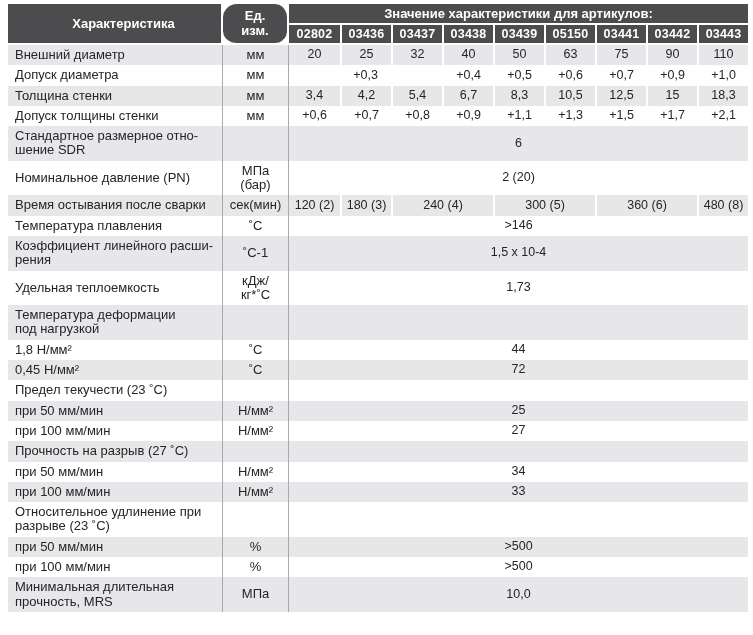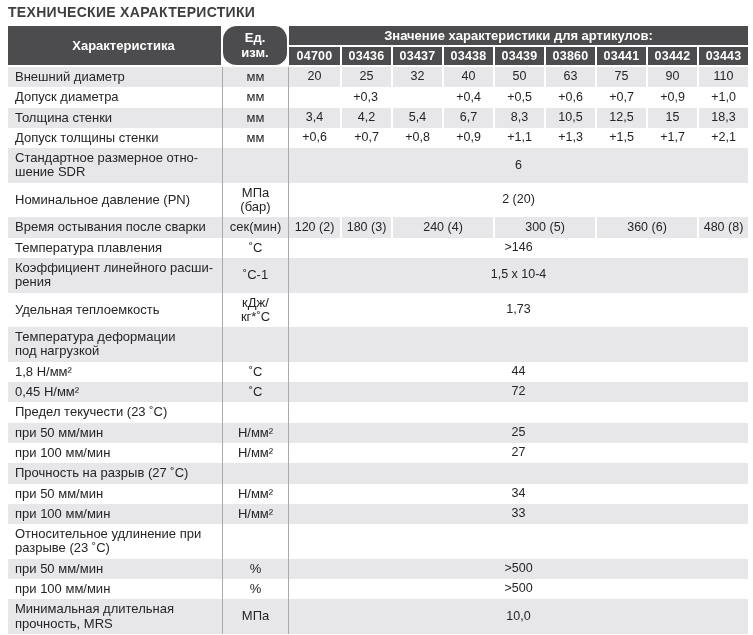--- a/index.html
+++ b/index.html
@@ -72,21 +72,20 @@
   .td-value {
     text-align: center;
     font-size: 12.5px;
   }
   .td-value + .td-value { border-left: 2px solid #ffffff; }
 </style>
 </head>
 <body>
 
 <div class="page">
-  <h1 class="title">ТЕХНИЧЕСКИЕ ХАРАКТЕРИСТИКИ</h1>
 
   <table class="spec-table">
     <colgroup id="colgroup">
       <col class="c-label">
       <col class="c-unit">
     <col class="c-val">
         <col class="c-val">
         <col class="c-val">
         <col class="c-val">
         <col class="c-val">
@@ -96,26 +95,26 @@
         <col class="c-val">
       </colgroup>
     <thead>
       <tr>
         <th class="th-char" rowspan="2">Характеристика</th>
         <th class="th-unit" rowspan="2">Ед.
 изм.</th>
         <th class="th-values" colspan="9">Значение характеристики для артикулов:</th>
       </tr>
       <tr id="article-row">
-          <th class="th-article">04700</th>
+          <th class="th-article">02802</th>
           <th class="th-article">03436</th>
           <th class="th-article">03437</th>
           <th class="th-article">03438</th>
           <th class="th-article">03439</th>
-          <th class="th-article">03860</th>
+          <th class="th-article">05150</th>
           <th class="th-article">03441</th>
           <th class="th-article">03442</th>
           <th class="th-article">03443</th>
         </tr>
     </thead>
     <tbody id="table-body">
         <tr class="shade">
           <td class="td-label">Внешний диаметр</td>
           <td class="td-unit">мм</td>
           <td class="td-value">20</td>

